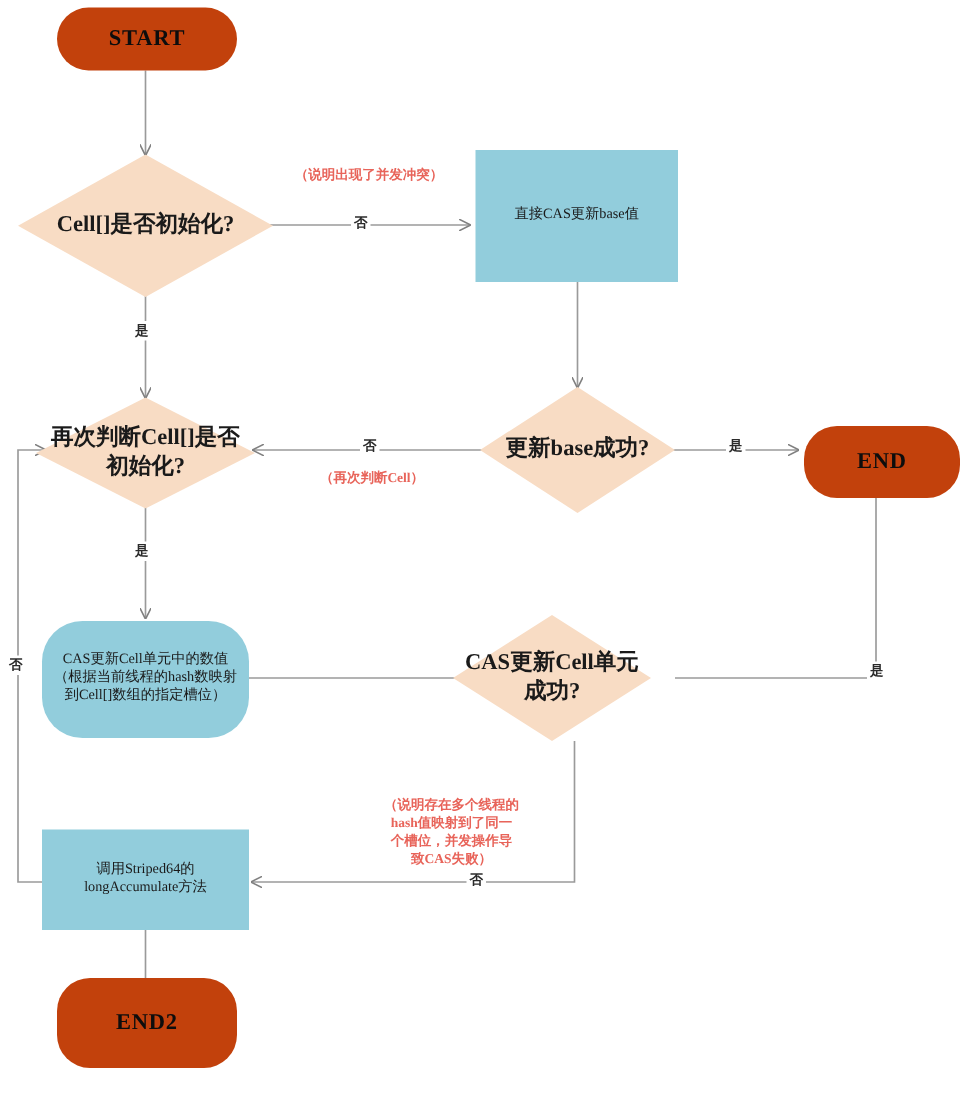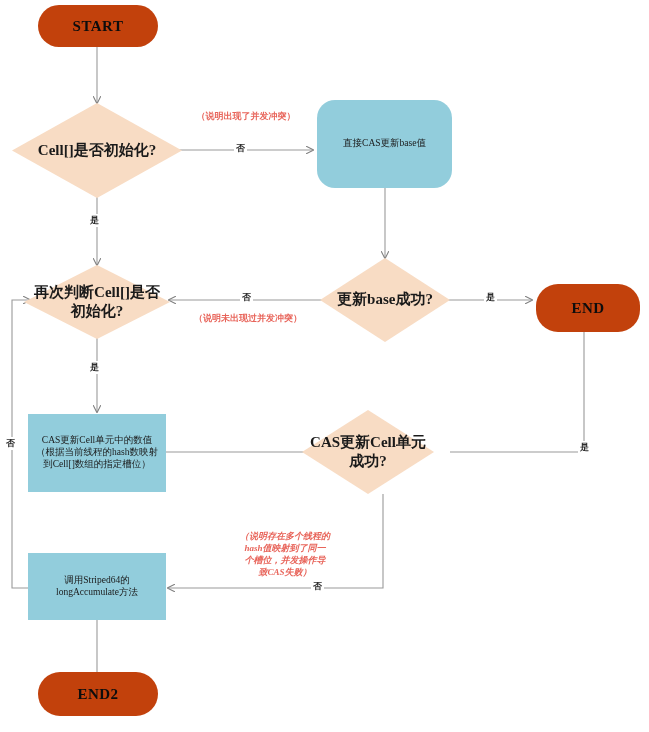--- a/index.html
+++ b/index.html
@@ -135,21 +135,21 @@
     <span>START</span>
   </div>
 
   <div class="decision-wrap" style="left:12px; top:103px; width:170px; height:95px;">
     <svg class="dshape" width="170" height="95">
       <polygon points="85,0 170,47.5 85,95 0,47.5" fill="#F8DCC4"></polygon>
     </svg>
     <div class="decision-label">Cell[]是否初始化?</div>
   </div>
 
-  <div class="node process" style="left:317px; top:100px; width:135px; height:88px;border-radius:18px;">
+  <div class="node process" style="left:317px; top:100px; width:135px; height:88px;">
     <span>直接CAS更新base值</span>
   </div>
 
   <div class="decision-wrap" style="left:320px; top:258px; width:130px; height:84px;">
     <svg class="dshape" width="130" height="84">
       <polygon points="65,0 130,42 65,84 0,42" fill="#F8DCC4"></polygon>
     </svg>
     <div class="decision-label">更新base成功?</div>
   </div>
 
@@ -157,49 +157,49 @@
     <span>END</span>
   </div>
 
   <div class="decision-wrap" style="left:24px; top:265px; width:146px; height:74px;">
     <svg class="dshape" width="146" height="74">
       <polygon points="73,0 146,37 73,74 0,37" fill="#F8DCC4"></polygon>
     </svg>
     <div class="decision-label" style="padding:0 8px;">再次判断Cell[]是否初始化?</div>
   </div>
 
-  <div class="node process" style="left:28px; top:414px; width:138px; height:78px; white-space:pre-line;">
+  <div class="node process" style="left:28px; top:414px; width:138px; height:78px; white-space:pre-line;border-radius:27px;">
     <span>CAS更新Cell单元中的数值
 （根据当前线程的hash数映射到Cell[]数组的指定槽位）</span>
   </div>
 
   <div class="decision-wrap" style="left:302px; top:410px; width:132px; height:84px;">
     <svg class="dshape" width="132" height="84">
       <polygon points="66,0 132,42 66,84 0,42" fill="#F8DCC4"></polygon>
     </svg>
     <div class="decision-label" style="padding:0 6px;">CAS更新Cell单元成功?</div>
   </div>
 
   <div class="node process" style="left:28px; top:553px; width:138px; height:67px;">
     <span>调用Striped64的longAccumulate方法</span>
   </div>
 
-  <div class="node terminator" style="left:38px; top:672px; width:120px; height:44px;">
+  <div class="node terminator" style="left:38px; top:652px; width:120px; height:60px;">
     <span>END2</span>
   </div>
 
   <div class="edge-label" style="left:234px; top:142px;">否</div>
   <div class="edge-label" style="left:88px; top:214px;">是</div>
   <div class="edge-label" style="left:240px; top:291px;">否</div>
   <div class="edge-label" style="left:484px; top:291px;">是</div>
   <div class="edge-label" style="left:88px; top:361px;">是</div>
   <div class="edge-label" style="left:578px; top:441px;">是</div>
   <div class="edge-label" style="left:311px; top:580px;">否</div>
   <div class="edge-label" style="left:4px; top:437px;">否</div>
 
   <div class="note" style="left:176px; top:110px; width:140px;">（说明出现了并发冲突）</div>
-  <div class="note" style="left:178px; top:312px; width:140px;">（说明未出现过并发冲突）</div>
-  <div class="note" style="left:220px; top:530px; width:130px;font-style:italic;">（说明存在多个线程的
+  <div class="note" style="left:178px; top:312px; width:140px;">（再次判断Cell）</div>
+  <div class="note" style="left:236px; top:530px; width:130px;">（说明存在多个线程的
 hash值映射到了同一
 个槽位，并发操作导
 致CAS失败）</div>
 
 </div>
 
 </body></html>

